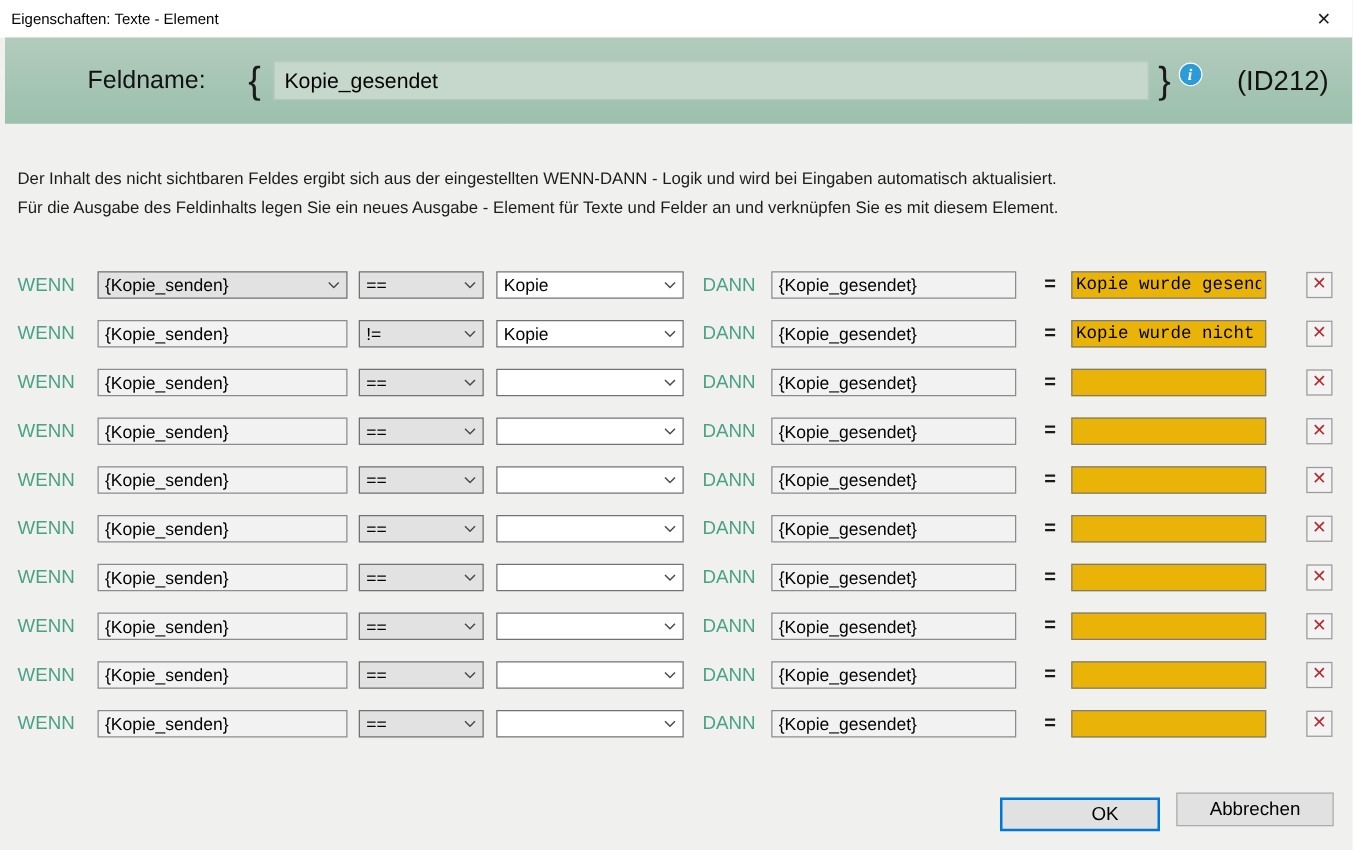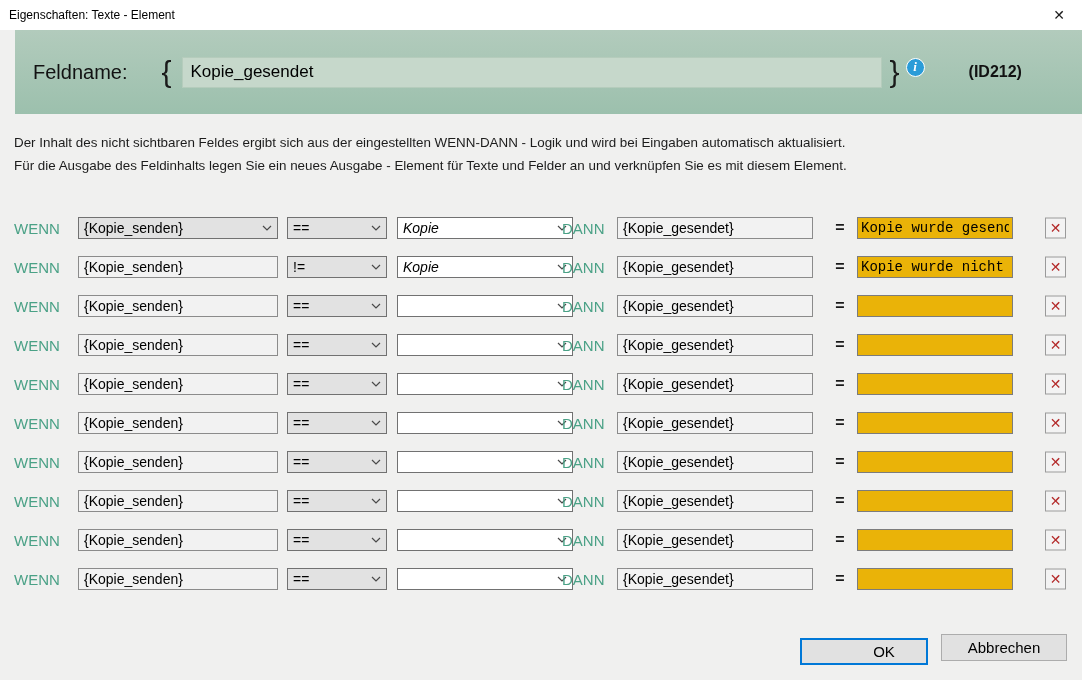--- a/index.html
+++ b/index.html
@@ -6,43 +6,43 @@
   html,body { width:1082px; height:680px; }
   body { font-family:"Liberation Sans", sans-serif; background:#fff; }
   .window { position:relative; width:1082px; height:680px; background:#f0f0ef; overflow:hidden; }
 
   
   .titlebar { position:absolute; top:0; left:0; right:0; height:30px; background:#ffffff; display:flex; align-items:center; }
   .titlebar .title { margin-left:9px; font-size:12px; color:#000; }
   .close-btn { margin-left:auto; width:46px; height:30px; display:flex; align-items:center; justify-content:center; font-size:14px; color:#1a1a1a; cursor:pointer; }
 
   
-  .header { position:absolute; top:30px; left:15px; right:0; height:84px; background:linear-gradient(#b2cbbc,#9cc0ad); display:flex; align-items:center; }
+  .header { position:absolute; top:30px; left:4px; right:0; height:69px; background:linear-gradient(#b2cbbc,#9cc0ad); display:flex; align-items:center;padding-left:48px; }
   .header .feldname { margin-left:18px; font-size:20px; color:#121212; }
   .brace { font-size:30px; color:#1a1a1a; line-height:1; }
   .brace.open { margin-left:34px; }
   .brace.close { margin-left:8px; }
   .fieldname-input { margin-left:10px; width:700px; height:31px; background:#c6d8cb; border:1px solid #b5ccbc; font-family:"Liberation Sans", sans-serif; font-size:17px; color:#000; padding:0 8px; outline:none; }
   .info-icon { margin-left:6px; margin-top:-10px; width:19px; height:19px; border-radius:50%; background:#2b9cd8; border:1px solid #fff; color:#fff; display:flex; align-items:center; justify-content:center; font:italic bold 13px "Liberation Serif", serif; }
-  .id-text { margin-left:44px; font-size:16px; color:#121212;font-weight:bold; }
+  .id-text { margin-left:28px; font-size:22px; color:#121212; }
 
   
   .description { position:absolute; top:131px; left:14px; right:14px; font-size:13.4px; color:#1c1c1c; line-height:23px; }
 
   
   .rows { position:absolute; top:208px; left:0; right:0; }
   .logic-row { position:relative; height:39px; }
   .logic-row > * { position:absolute; top:50%; transform:translateY(-50%); }
   .kw { color:#4aa186; font-size:15px; }
   .kw.wenn { left:14px; }
   .kw.dann { left:562px; }
   .box { height:22px; font-size:14px; color:#000; display:flex; align-items:center; padding:0 5px; overflow:hidden; white-space:nowrap;gap:40px; }
   .field-box  { left:78px;  width:200px; }
   .op-box     { left:287px; width:100px; }
-  .val-box    { left:397px; width:176px;font-style:italic; }
+  .val-box    { left:397px; width:150px; }
   .target-box { left:617px; width:196px; }
   .combo { background:#e2e2e2; border:1px solid #717171; justify-content:space-between; cursor:default; }
   .combo.white { background:#ffffff; }
   .readonly { background:#f2f2f2; border:1px solid #8b8b8b; }
   .chev { flex:0 0 auto; margin-left:4px; display:flex; }
   .eq { left:830px; width:20px; text-align:center; font-size:16px; font-weight:bold; color:#1a1a1a; }
   .result-input { left:857px; width:156px; height:22px; background:#eab308; border:1px solid #7c7c7c; font-family:"Liberation Mono","DejaVu Sans Mono",monospace; font-size:14px; color:#000; padding:0 3px; outline:none; white-space:nowrap; overflow:hidden; }
   .del-btn { left:1045px; width:21px; height:21px; background:#f3f3f3; border:1px solid #9a9a9a; color:#b42b2b; font-weight:bold; font-size:14px; display:flex; align-items:center; justify-content:center; cursor:pointer; font-family:"DejaVu Sans",sans-serif; }
 
   

